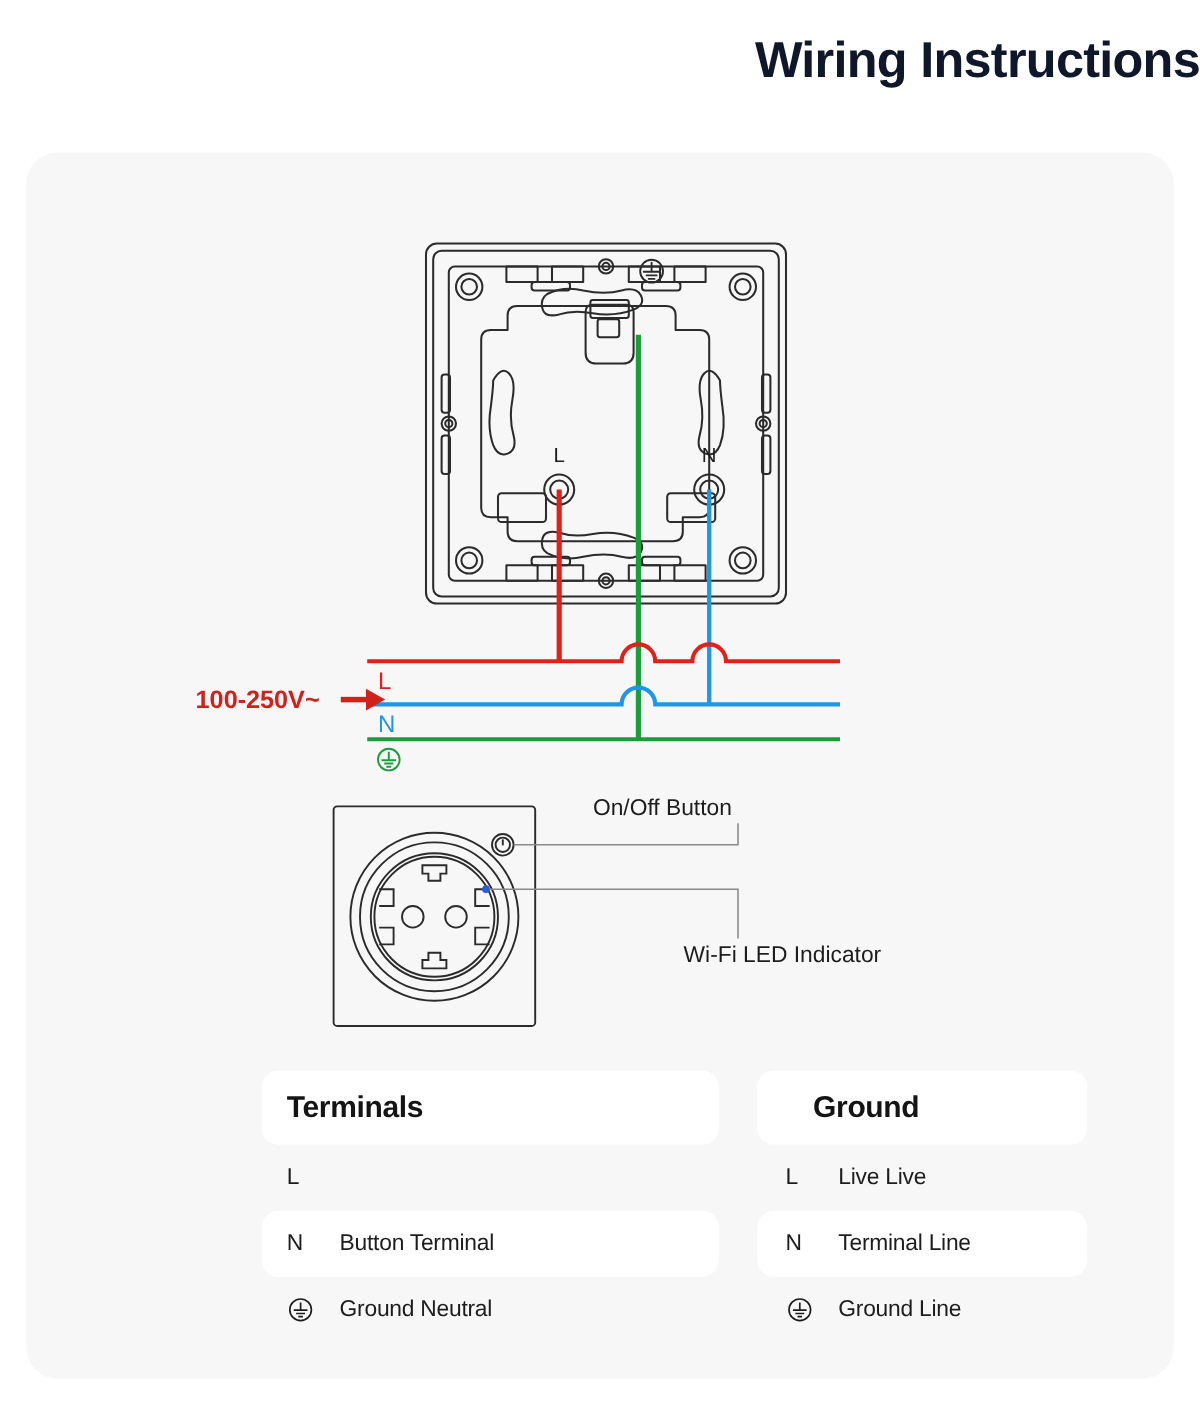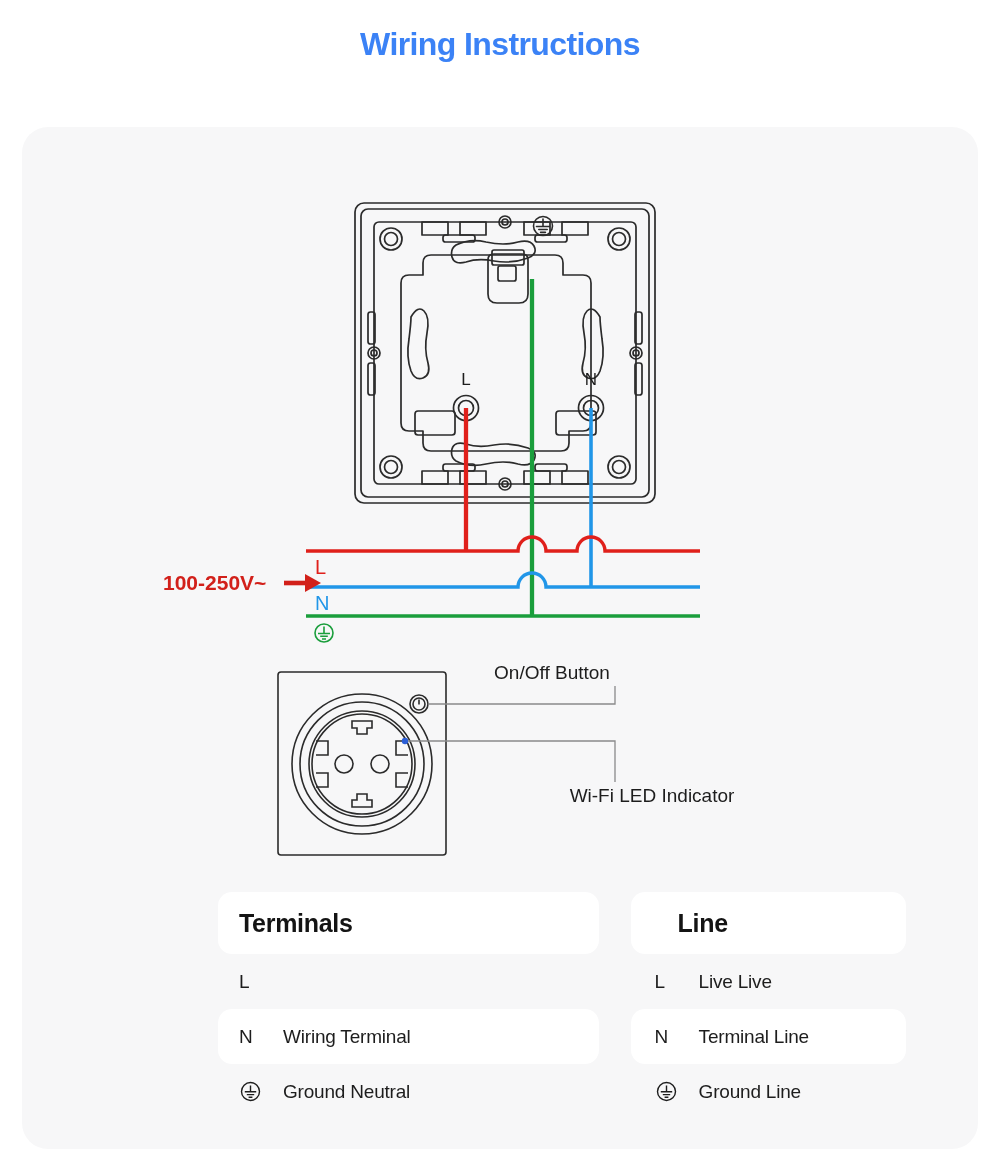--- a/index.html
+++ b/index.html
@@ -6,22 +6,22 @@
   html, body {
     width: 1000px; height: 1170px;
     background: #ffffff;
     font-family: "Liberation Sans", sans-serif;
     -webkit-font-smoothing: antialiased;
   }
   .page { position: relative; width: 1000px; height: 1170px; overflow: hidden; }
 
   .page-title {
     position: absolute; left: 0; top: 26px; width: 1000px;
-    text-align: center;
-    font-size: 32px; font-weight: bold; color: #3b82f6;
+    text-align: right;
+    font-size: 42px; font-weight: bold; color: #0f172a;
     letter-spacing: -0.6px;
   }
 
   .card {
     position: absolute; left: 22px; top: 127px;
     width: 956px; height: 1022px;
     background: #f7f7f8;
     border-radius: 26px;
   }
 
@@ -212,38 +212,38 @@
 
       <div class="legend-table terminals">
         <div class="legend-row header">
           <span class="legend-title">Terminals</span>
         </div>
         <div class="legend-row">
           <span class="legend-sym">L</span>
         </div>
         <div class="legend-row alt">
           <span class="legend-sym">N</span>
-          <span class="legend-txt">Wiring Terminal</span>
+          <span class="legend-txt">Button Terminal</span>
         </div>
         <div class="legend-row">
           <span class="legend-sym">
             <svg class="gnd-ico" width="23" height="23" viewBox="0 0 23 23">
               <g fill="none" stroke="#1d1d1d" stroke-width="1.4">
                 <circle cx="11.5" cy="11.5" r="9"></circle>
                 <path d="M11.5 5.5 v6 M5.8 11.8 h11.4 M7.8 14.6 h7.4 M9.6 17.2 h3.8"></path>
               </g>
             </svg>
           </span>
           <span class="legend-txt">Ground Neutral</span>
         </div>
       </div>
 
       <div class="legend-table wires">
         <div class="legend-row header">
-          <span class="legend-title">Line</span>
+          <span class="legend-title">Ground</span>
         </div>
         <div class="legend-row">
           <span class="legend-sym">L</span>
           <span class="legend-txt">Live Live</span>
         </div>
         <div class="legend-row alt">
           <span class="legend-sym">N</span>
           <span class="legend-txt">Terminal Line</span>
         </div>
         <div class="legend-row">

